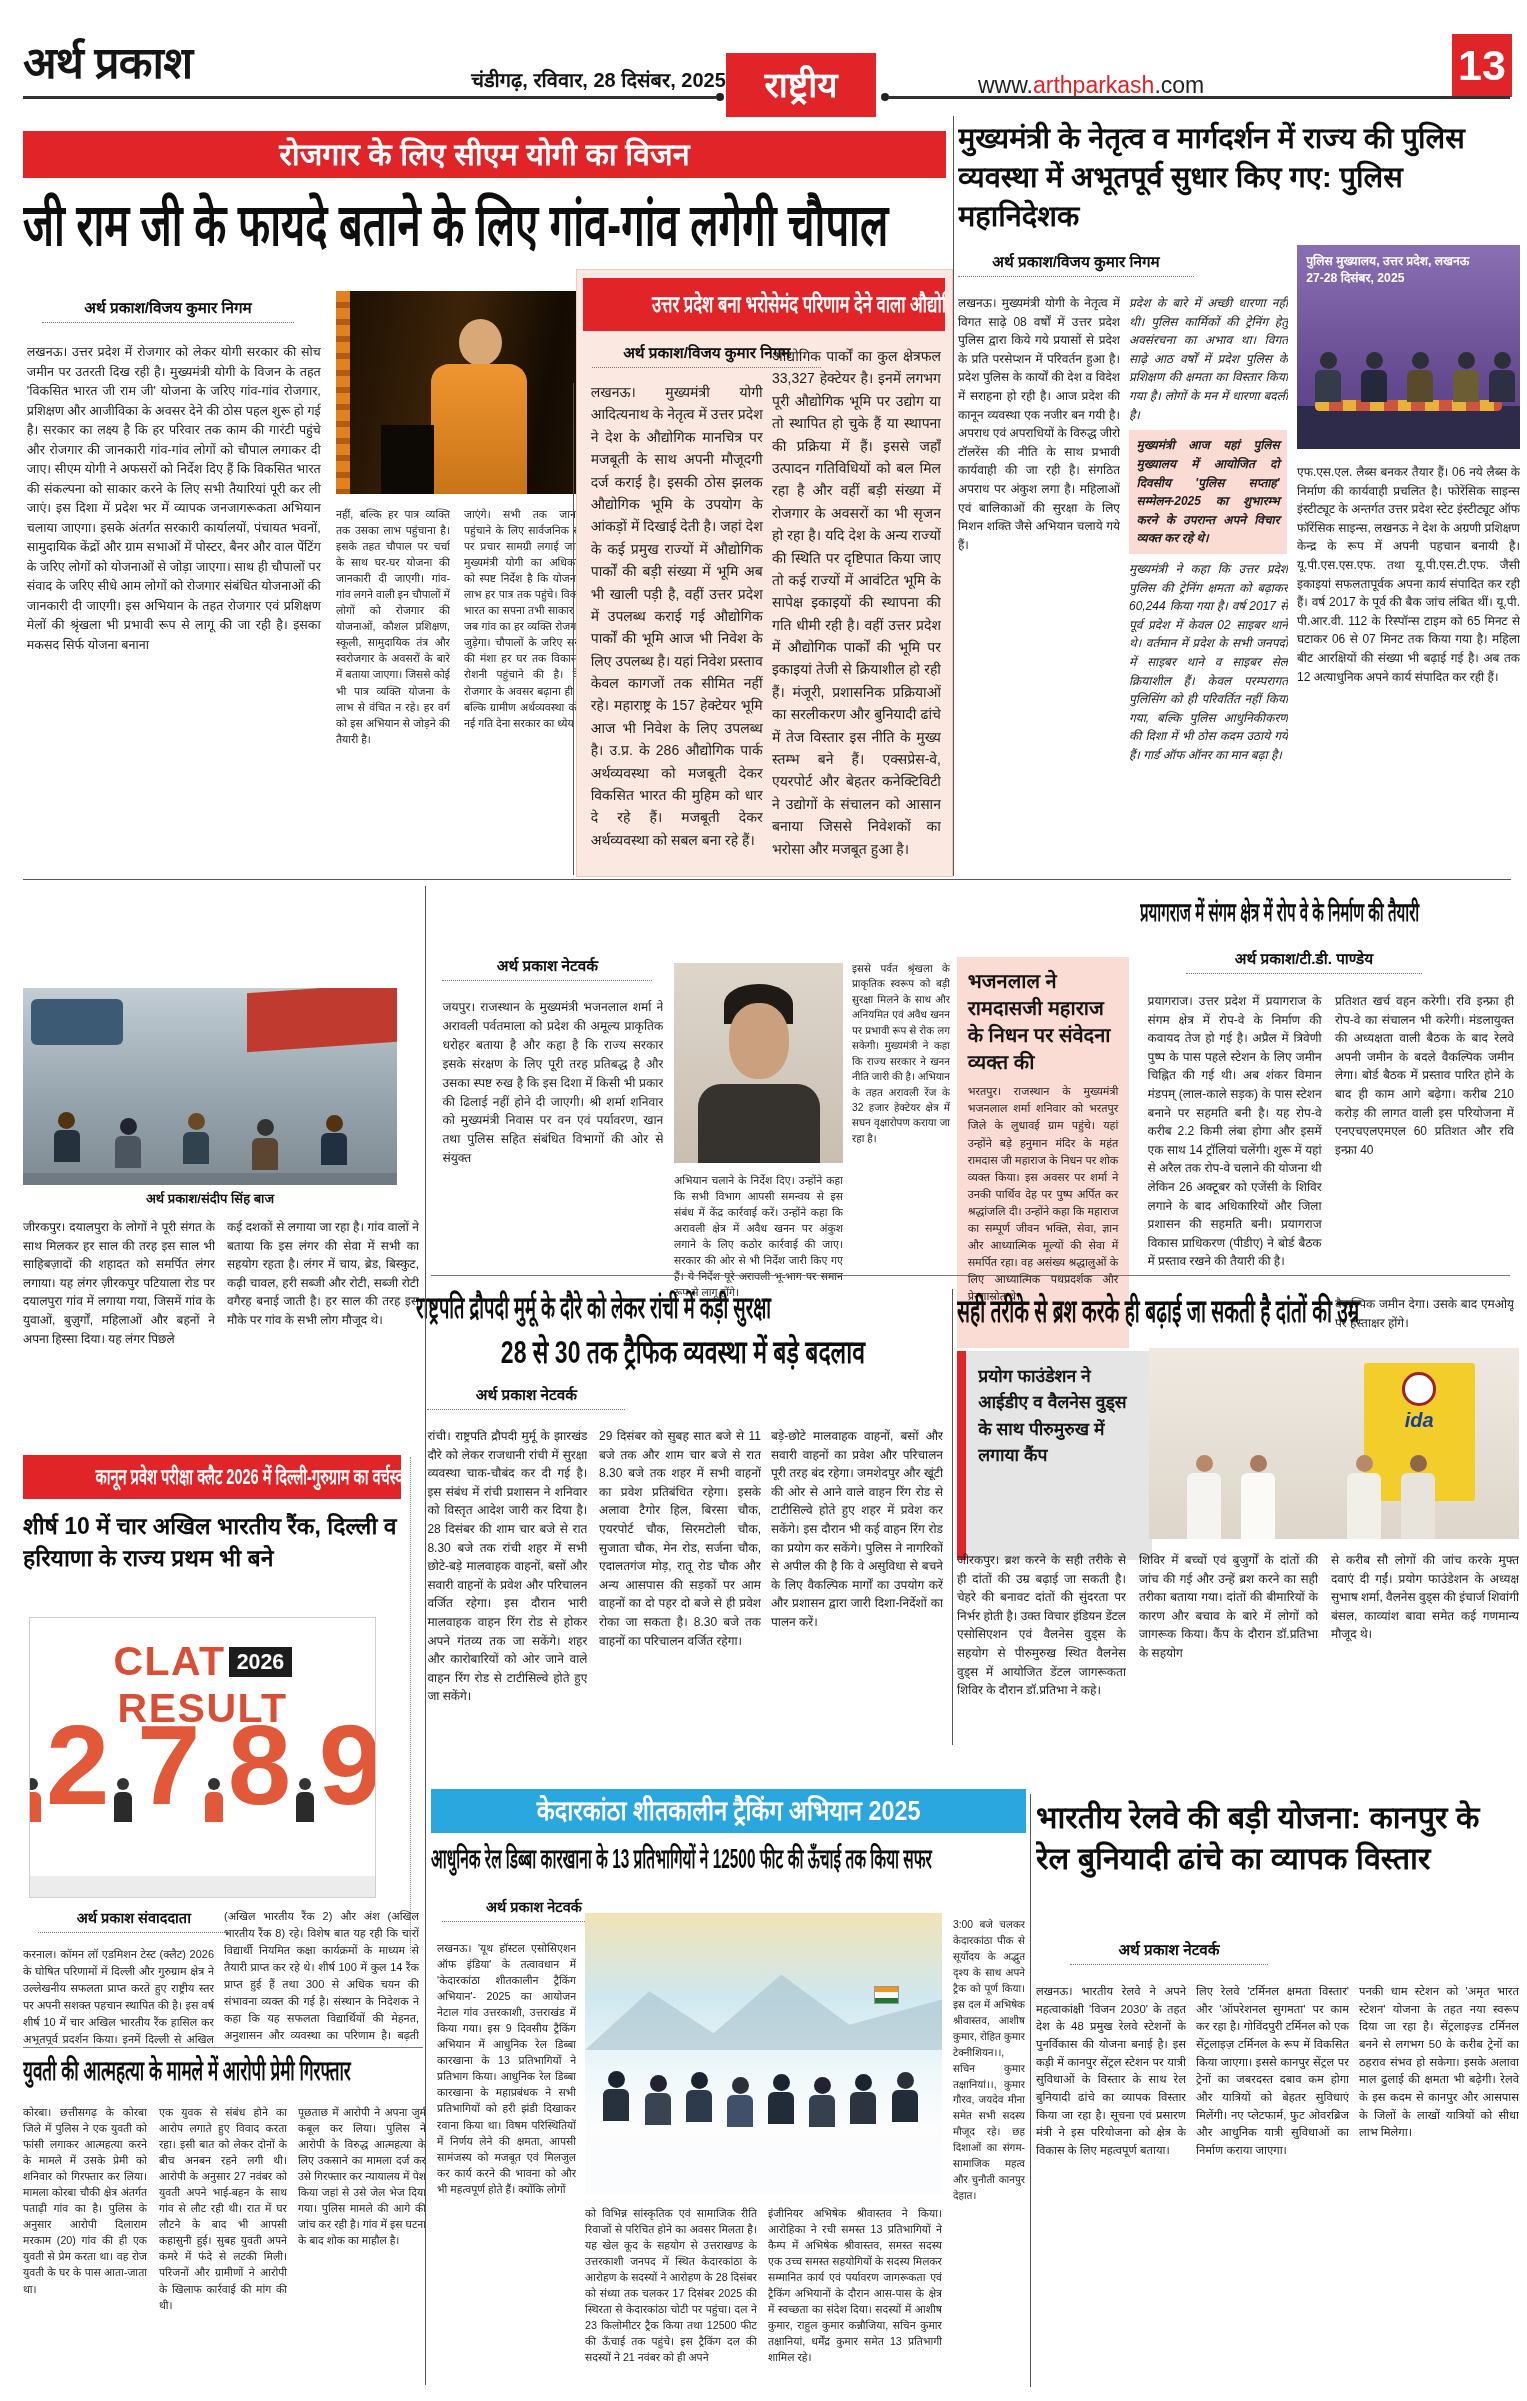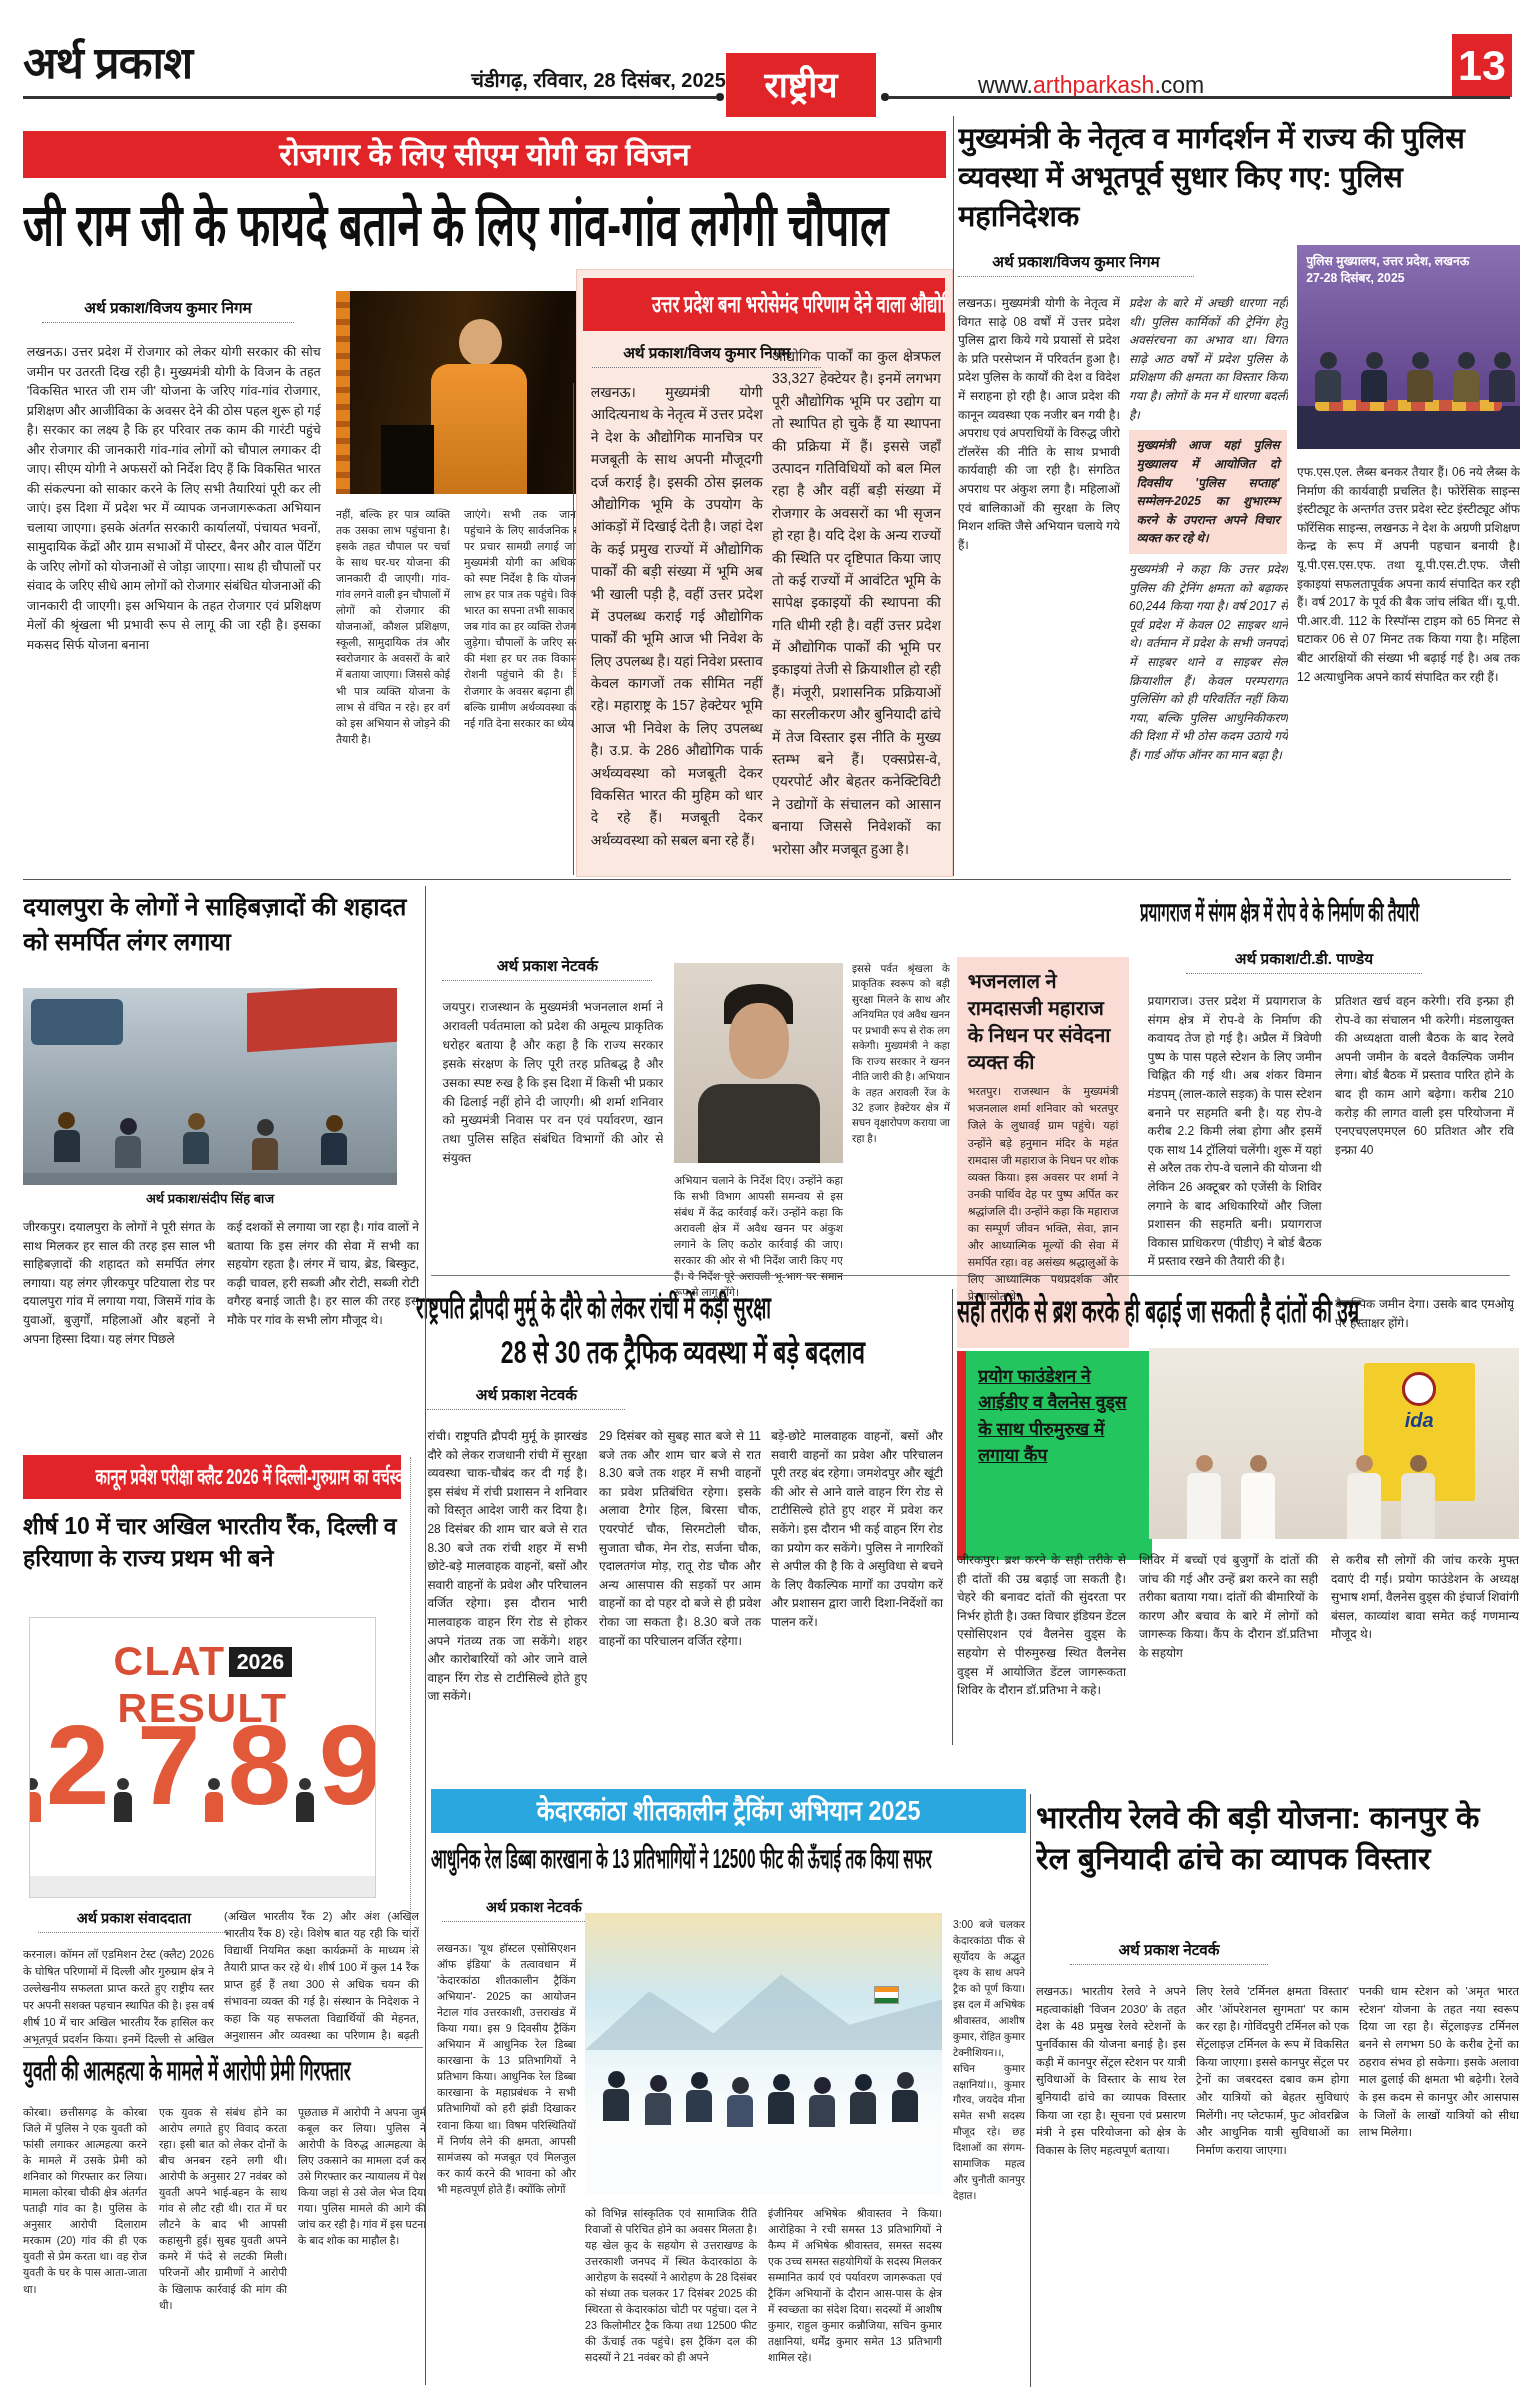--- a/index.html
+++ b/index.html
@@ -104,21 +104,20 @@
     <div class="abs bc" style="left:0;top:180px;width:162px;height:577px;">लखनऊ। मुख्यमंत्री योगी के नेतृत्व में विगत साढ़े 08 वर्षों में उत्तर प्रदेश पुलिस द्वारा किये गये प्रयासों से प्रदेश के प्रति परसेप्शन में परिवर्तन हुआ है। प्रदेश पुलिस के कार्यों की देश व विदेश में सराहना हो रही है। आज प्रदेश की कानून व्यवस्था एक नजीर बन गयी है। अपराध एवं अपराधियों के विरुद्ध जीरो टॉलरेंस की नीति के साथ प्रभावी कार्यवाही की जा रही है। संगठित अपराध पर अंकुश लगा है। महिलाओं एवं बालिकाओं की सुरक्षा के लिए मिशन शक्ति जैसे अभियान चलाये गये हैं।</div>
     <div class="abs" style="left:171px;top:180px;width:159px;height:577px;overflow:hidden;font-style:italic;">
       <div class="bc" style="width:159px;">प्रदेश के बारे में अच्छी धारणा नहीं थी। पुलिस कार्मिकों की ट्रेनिंग हेतु अवसंरचना का अभाव था। विगत साढ़े आठ वर्षों में प्रदेश पुलिस के प्रशिक्षण की क्षमता का विस्तार किया गया है। लोगों के मन में धारणा बदली है।</div>
       <div class="bc" style="width:143px;background:#fbdcd4;padding:6.1px 7.6px;margin:6.1px 0;font-weight:bold;">मुख्यमंत्री आज यहां पुलिस मुख्यालय में आयोजित दो दिवसीय 'पुलिस सप्ताह' सम्मेलन-2025 का शुभारम्भ करने के उपरान्त अपने विचार व्यक्त कर रहे थे।</div>
       <div class="bc" style="width:159px;">मुख्यमंत्री ने कहा कि उत्तर प्रदेश पुलिस की ट्रेनिंग क्षमता को बढ़ाकर 60,244 किया गया है। वर्ष 2017 से पूर्व प्रदेश में केवल 02 साइबर थाने थे। वर्तमान में प्रदेश के सभी जनपदों में साइबर थाने व साइबर सेल क्रियाशील हैं। केवल परम्परागत पुलिसिंग को ही परिवर्तित नहीं किया गया, बल्कि पुलिस आधुनिकीकरण की दिशा में भी ठोस कदम उठाये गये हैं। गार्ड ऑफ ऑनर का मान बढ़ा है।</div>
     </div>
     <div class="abs bc" style="left:339px;top:349px;width:223px;height:407px;">एफ.एस.एल. लैब्स बनकर तैयार हैं। 06 नये लैब्स के निर्माण की कार्यवाही प्रचलित है। फोरेंसिक साइन्स इंस्टीट्यूट के अन्तर्गत उत्तर प्रदेश स्टेट इंस्टीट्यूट ऑफ फॉरेंसिक साइन्स, लखनऊ ने देश के अग्रणी प्रशिक्षण केन्द्र के रूप में अपनी पहचान बनायी है। यू.पी.एस.एस.एफ. तथा यू.पी.एस.टी.एफ. जैसी इकाइयां सफलतापूर्वक अपना कार्य संपादित कर रही हैं। वर्ष 2017 के पूर्व की बैक जांच लंबित थीं। यू.पी. पी.आर.वी. 112 के रिस्पॉन्स टाइम को 65 मिनट से घटाकर 06 से 07 मिनट तक किया गया है। महिला बीट आरक्षियों की संख्या भी बढ़ाई गई है। अब तक 12 अत्याधुनिक अपने कार्य संपादित कर रही हैं।</div>
   </div>
 
   <div class="abs" style="left:23px;top:885px;width:400px;height:557px;">
-    <div class="abs hd" style="left:0;top:3.8px;width:400px;height:79px;font-size:24.4px;line-height:1.45;overflow:hidden;">दयालपुरा के लोगों ने साहिबज़ादों की शहादत को समर्पित लंगर लगाया</div>
     <div class="abs photo" style="left:0;top:103px;width:374px;height:197px;background:linear-gradient(#c2cdd4,#97a5ae 55%,#7e8a92);">
       <div style="position:absolute;right:0;top:0;width:40%;height:30%;background:#c03a30;transform:skewY(-4deg);"></div>
       <div style="position:absolute;left:7.6px;top:10.7px;width:92px;height:46px;background:#3c5a74;border-radius:6.1px;"></div>
       <div class="fig" style="left:30.5px;bottom:23px;">
           <div class="fh" style="background:#51330f;"></div>
           <div class="fb" style="background:#25313c;"></div>
         </div>
       <div class="fig" style="left:92px;bottom:17px;">
           <div class="fh" style="background:#223;"></div>
           <div class="fb" style="background:#4a5560;"></div>
@@ -178,21 +177,21 @@
     <div class="abs by" style="left:11.4px;top:102px;width:198px;">अर्थ प्रकाश नेटवर्क</div>
     <div class="abs bc" style="left:11.4px;top:145px;width:160px;height:314px;">रांची। राष्ट्रपति द्रौपदी मुर्मू के झारखंड दौरे को लेकर राजधानी रांची में सुरक्षा व्यवस्था चाक-चौबंद कर दी गई है। इस संबंध में रांची प्रशासन ने शनिवार को विस्तृत आदेश जारी कर दिया है। 28 दिसंबर की शाम चार बजे से रात 8.30 बजे तक रांची शहर में सभी छोटे-बड़े मालवाहक वाहनों, बसों और सवारी वाहनों के प्रवेश और परिचालन वर्जित रहेगा। इस दौरान भारी मालवाहक वाहन रिंग रोड से होकर अपने गंतव्य तक जा सकेंगे। शहर और कारोबारियों को ओर जाने वाले वाहन रिंग रोड से टाटीसिल्वे होते हुए जा सकेंगे।</div>
     <div class="abs bc" style="left:183px;top:145px;width:162px;height:314px;">29 दिसंबर को सुबह सात बजे से 11 बजे तक और शाम चार बजे से रात 8.30 बजे तक शहर में सभी वाहनों का प्रवेश प्रतिबंधित रहेगा। इसके अलावा टैगोर हिल, बिरसा चौक, एयरपोर्ट चौक, सिरमटोली चौक, सुजाता चौक, मेन रोड, सर्जना चौक, एदालतगंज मोड़, रातू रोड चौक और अन्य आसपास की सड़कों पर आम वाहनों का दो पहर दो बजे से ही प्रवेश रोका जा सकता है। 8.30 बजे तक वाहनों का परिचालन वर्जित रहेगा।</div>
     <div class="abs bc" style="left:355px;top:145px;width:172px;height:314px;">बड़े-छोटे मालवाहक वाहनों, बसों और सवारी वाहनों का प्रवेश और परिचालन पूरी तरह बंद रहेगा। जमशेदपुर और खूंटी की ओर से आने वाले वाहन रिंग रोड से टाटीसिल्वे होते हुए शहर में प्रवेश कर सकेंगे। इस दौरान भी कई वाहन रिंग रोड का प्रयोग कर सकेंगे। पुलिस ने नागरिकों से अपील की है कि वे असुविधा से बचने के लिए वैकल्पिक मार्गों का उपयोग करें और प्रशासन द्वारा जारी दिशा-निर्देशों का पालन करें।</div>
   </div>
 
   <div class="abs" style="left:957px;top:1282px;width:562px;height:465px;">
     <div class="abs hd" style="left:0;top:9.2px;width:562px;height:44px;overflow:hidden;">
       <span class="sq" style="font-size:32px;transform:scaleX(0.60);">सही तरीके से ब्रश करके ही बढ़ाई जा सकती है दांतों की उम्र</span>
     </div>
-    <div class="abs" style="left:0;top:69px;width:162px;height:185px;background:#22c55e;border-left:9.2px solid #e02428;padding:12.2px;overflow:hidden;text-decoration:underline;">
+    <div class="abs" style="left:0;top:69px;width:162px;height:185px;background:#e5e5e5;border-left:9.2px solid #e02428;padding:12.2px;overflow:hidden;">
       <div style="font-size:17.5px;font-weight:bold;line-height:1.5;">प्रयोग फाउंडेशन ने आईडीए व वैलनेस वुड्स के साथ पीरुमुरुख में लगाया कैंप</div>
     </div>
     <div class="abs photo" style="left:192px;top:66px;width:370px;height:191px;background:linear-gradient(#efe9e1,#ded6ca);">
       <div style="position:absolute;left:58%;top:8%;width:30%;height:72%;background:#f3cd2a;border-radius:3.1px;">
         <div style="margin:9.2px auto 3.1px;width:27.5px;height:27.5px;border-radius:50%;background:#fff;border:3.1px solid #a22222;"></div>
         <div style="text-align:center;font-size:20px;font-weight:bold;color:#1b3f8f;font-style:italic;">ida</div>
       </div>
       <div class="fig" style="left:38px;bottom:0;">
           <div class="fh" style="background:#b98a68;"></div>
           <div class="fb" style="width:34px;height:66px;background:#f6f4f0;"></div>

